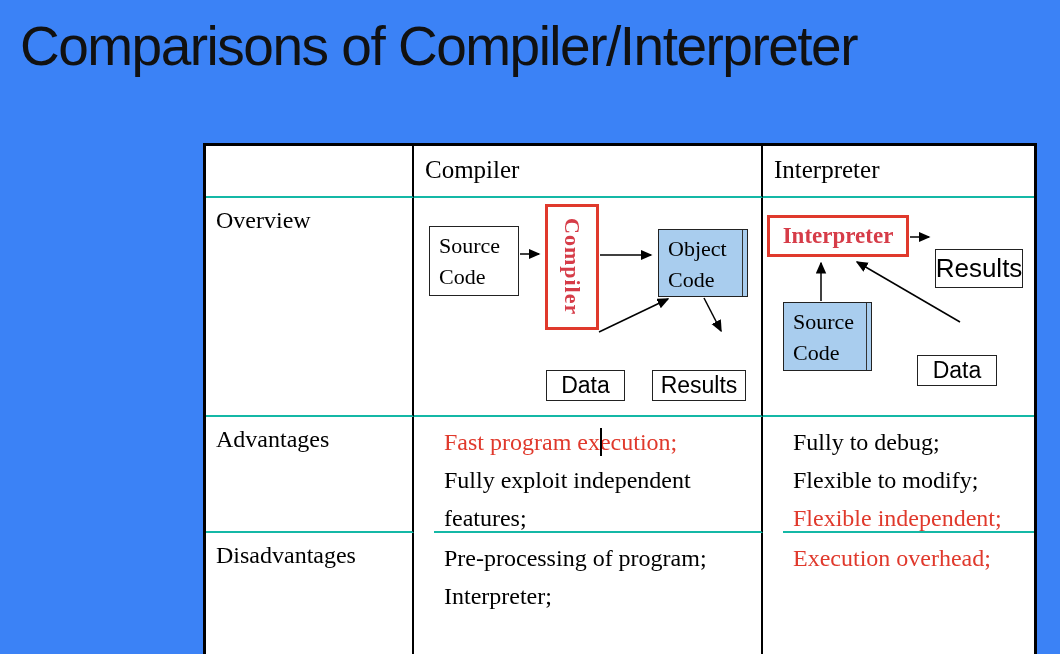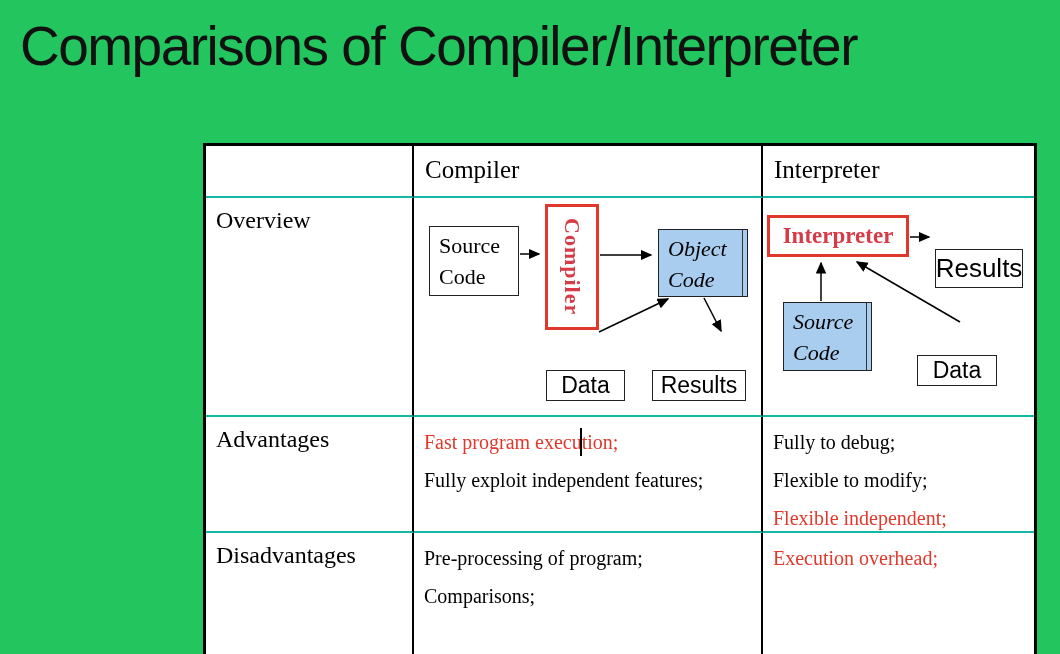--- a/index.html
+++ b/index.html
@@ -1,47 +1,47 @@
 <!DOCTYPE html>
 <html style="--red: #e0392c; --label_red: #d63c48; --box_blue: #a9cdee; --black: #000000;"><head>
 <meta charset="utf-8">
 <style>
   html,body{margin:0;padding:0;background:#fff;}
   .slide{
-    position:relative;width:1060px;height:654px;background:#22c55e;
+    position:relative;width:1060px;height:654px;background:#3b82f6;
     overflow:hidden;font-family:"Liberation Serif",serif;color:#000;
   }
   .title{
     position:absolute;left:20px;top:14px;
     font-family:"Liberation Sans",sans-serif;font-weight:300;
     font-size:55px;letter-spacing:-1.5px;white-space:nowrap;color:#111;
   }
   
   .tbl{
     position:absolute;left:203px;top:143px;width:834px;height:530px;
     border:3px solid #000;border-bottom:none;background:#fff;
     display:grid;grid-template-columns:208px 349px 1fr;
     grid-template-rows:52px 219px 116px 1fr;box-sizing:border-box;
   }
   .cell{position:relative;border-right:2px solid #000;border-bottom:2px solid #14b8a6;box-sizing:border-box;overflow:visible;}
   .cell.lastcol{border-right:none;}
   .cell.lastrow{border-bottom:none;}
   .hdr{font-size:25px;padding:10px 0 0 11px;}
   .rowlabel{font-size:24px;padding:9px 8px 0 10px;}
-  .txtcell{font-size:20px;line-height:38px;padding:6px 24px 0 10px;}
+  .txtcell{font-size:24px;line-height:38px;padding:6px 24px 0 10px;margin-left:20px;}
   .txtcell .line{white-space:normal;}
   
   .dg{position:absolute;box-sizing:border-box;}
   .plainbox{
     background:#fff;border:1.5px solid #222;font-size:22px;line-height:31px;
     padding:3px 0 0 9px;
   }
   .bluebox{
     background:var(--box_blue,#a9cdee);border:1.5px solid #222;
-    font-size:22px;line-height:31px;padding:3px 16px 0 9px;font-style:italic;
+    font-size:22px;line-height:31px;padding:3px 16px 0 9px;
   }
   .bluebox::after{
     content:"";position:absolute;top:0;bottom:0;right:4px;width:1.5px;background:#333;
   }
   .redbox{
     background:#fff;border:3px solid var(--red,#e0392c);
     color:var(--label_red,#d63c48);font-weight:bold;
     display:flex;align-items:center;justify-content:center;
   }
   .vtext{writing-mode:vertical-rl;text-orientation:mixed;font-size:22px;letter-spacing:1px;}
@@ -116,21 +116,21 @@
     <div class="cell txtcell lastcol">
       <div class="line" style="color: rgb(0, 0, 0);">Fully to debug;</div>
       <div class="line" style="color: rgb(0, 0, 0);">Flexible to modify;</div>
       <div class="line" style="color: rgb(224, 57, 44);">Flexible independent;</div>
     </div>
 
     <div class="cell rowlabel lastrow">Disadvantages</div>
 
     <div class="cell txtcell lastrow">
       <div class="line" style="color: rgb(0, 0, 0);">Pre-processing of program;</div>
-      <div class="line" style="color: rgb(0, 0, 0);">Comparisons;</div>
+      <div class="line" style="color: rgb(0, 0, 0);">Interpreter;</div>
     </div>
 
     <div class="cell txtcell lastcol lastrow">
       <div class="line" style="color: rgb(224, 57, 44);">Execution overhead;</div>
     </div>
 
   </div>
 </div>
 
 </body></html>

